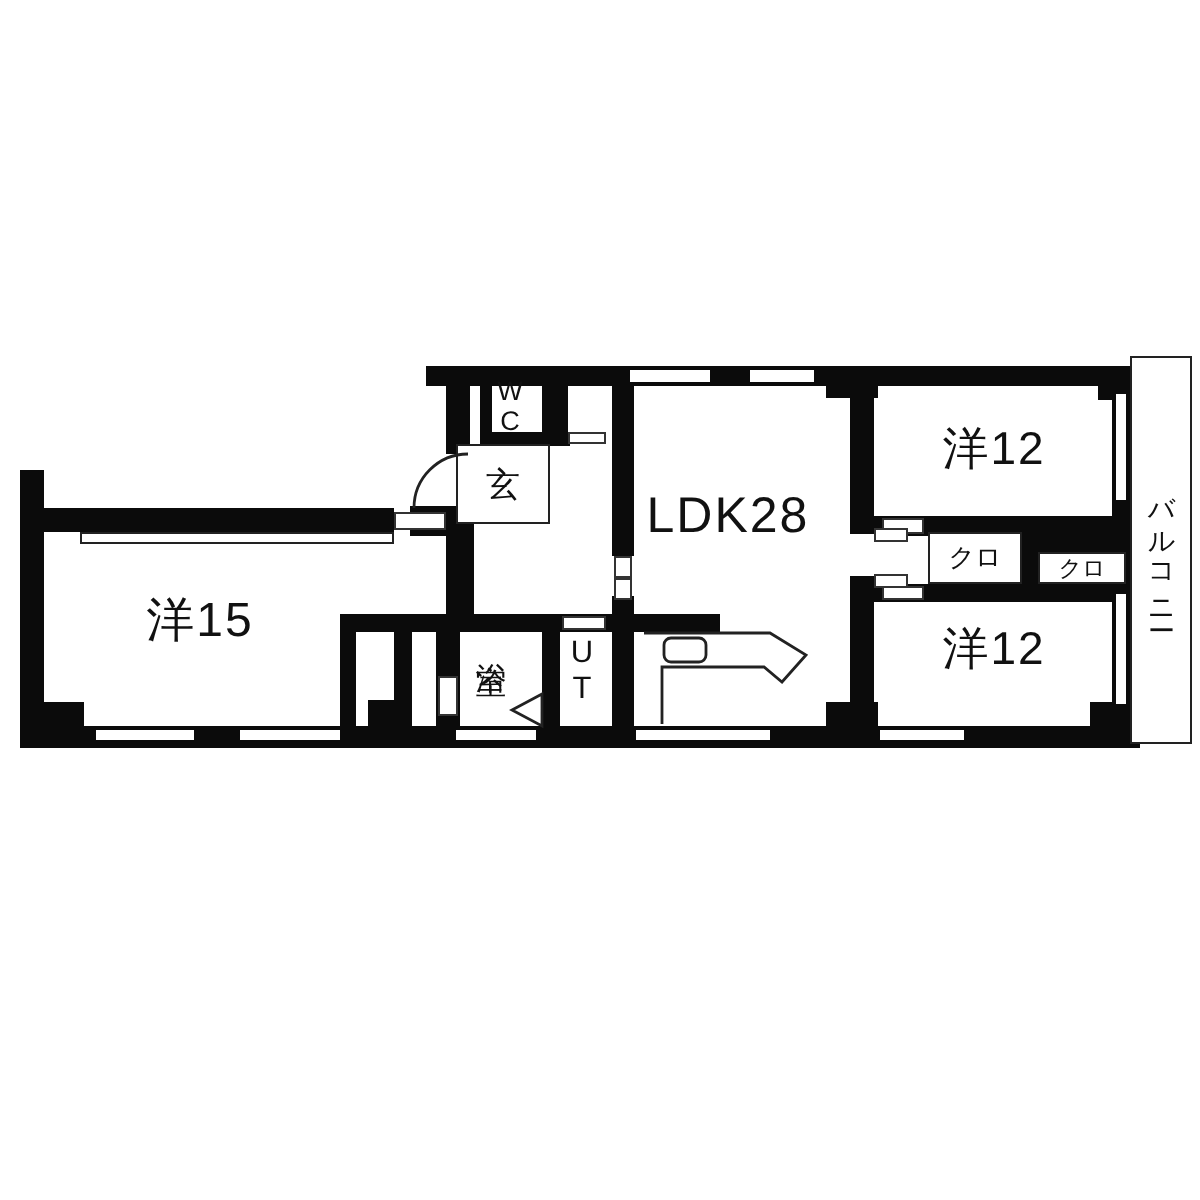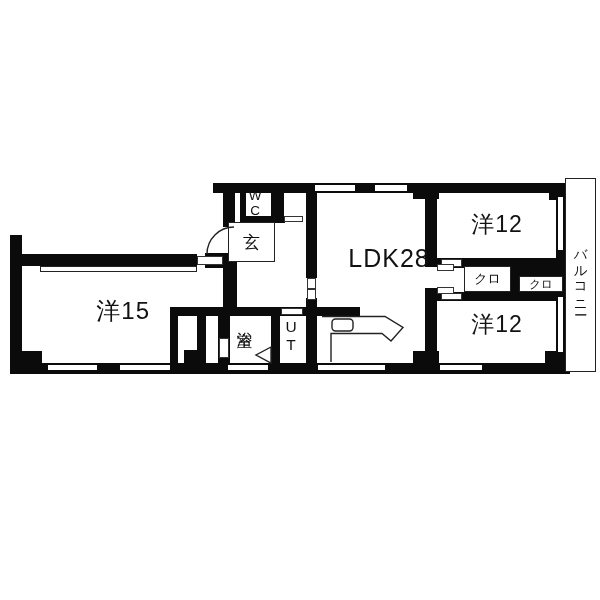--- a/index.html
+++ b/index.html
@@ -91,21 +91,21 @@
     <span class="vert" style="font-size:13.5px;">バルコニー</span>
   </div>
 
   <svg class="fix" width="600" height="600" viewBox="0 0 600 600">
     <path d="M 234 227 A 27 27 0 0 0 207 254" fill="none" stroke="#222" stroke-width="1.4"></path>
     <path d="M 271 347 L 256 355 L 271 363 Z" fill="#fff" stroke="#222" stroke-width="1.4"></path>
     <path d="M 322 316.5 L 385 316.5 L 403 327.5 L 391 341 L 382 333.5 L 331 333.5 L 331 362" fill="#fff" stroke="#222" stroke-width="1.4"></path>
     <rect x="332" y="319" width="21" height="12" rx="3.5" fill="#fff" stroke="#222" stroke-width="1.4"></rect>
   </svg>
 
-  <div class="lbl" style="left:50px;top:299px;width:100px;font-size:24px;text-align:right;">洋15</div>
-  <div class="lbl" style="left:329px;top:246px;width:120px;font-size:25px;">LDK28</div>
+  <div class="lbl" style="left:50px;top:299px;width:100px;font-size:24px;">洋15</div>
+  <div class="lbl" style="left:304px;top:246px;width:120px;font-size:25px;">LDK28</div>
   <div class="lbl" style="left:452px;top:213px;width:90px;font-size:23px;">洋12</div>
   <div class="lbl" style="left:452px;top:313px;width:90px;font-size:23px;">洋12</div>
   <div class="lbl vert" style="left:248px;top:188px;font-size:13.5px;letter-spacing:0;">WC</div>
   <div class="lbl vert" style="left:237px;top:319px;font-size:15.5px;letter-spacing:1px;">浴室</div>
   <div class="lbl vert" style="left:283px;top:318px;font-size:15.5px;letter-spacing:1px;">UT</div>
 
 </div>
 
 </body></html>

